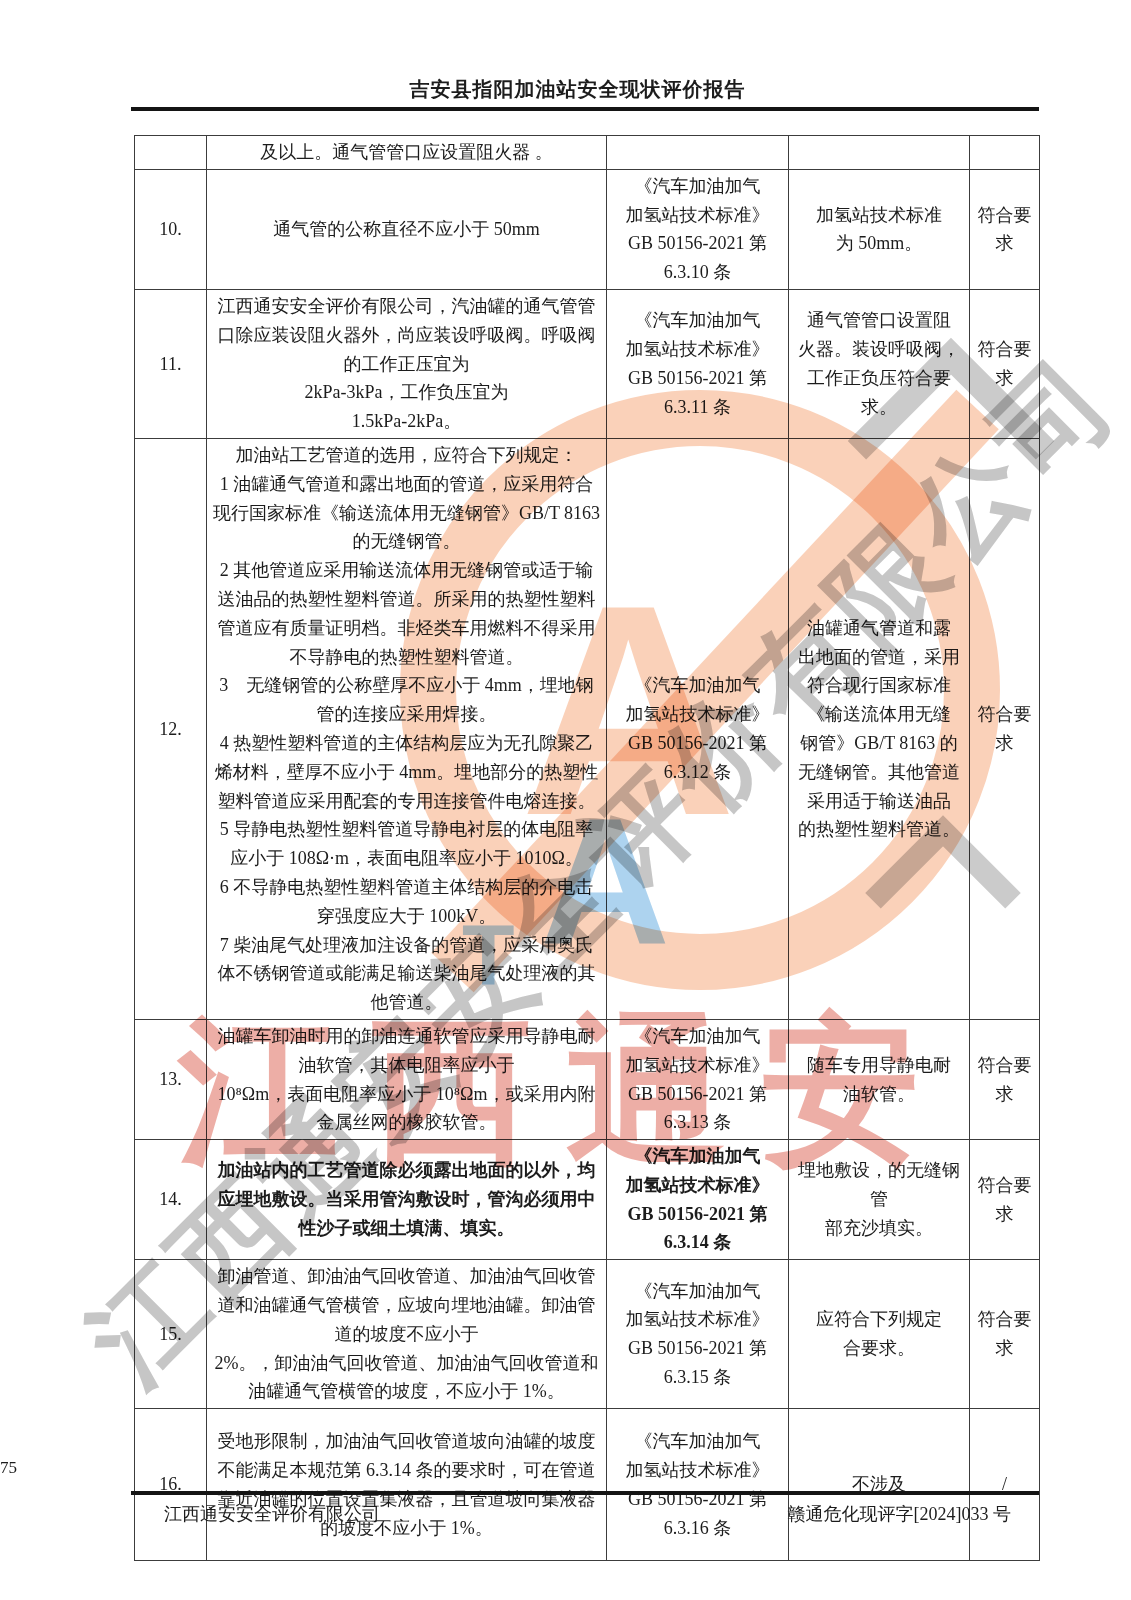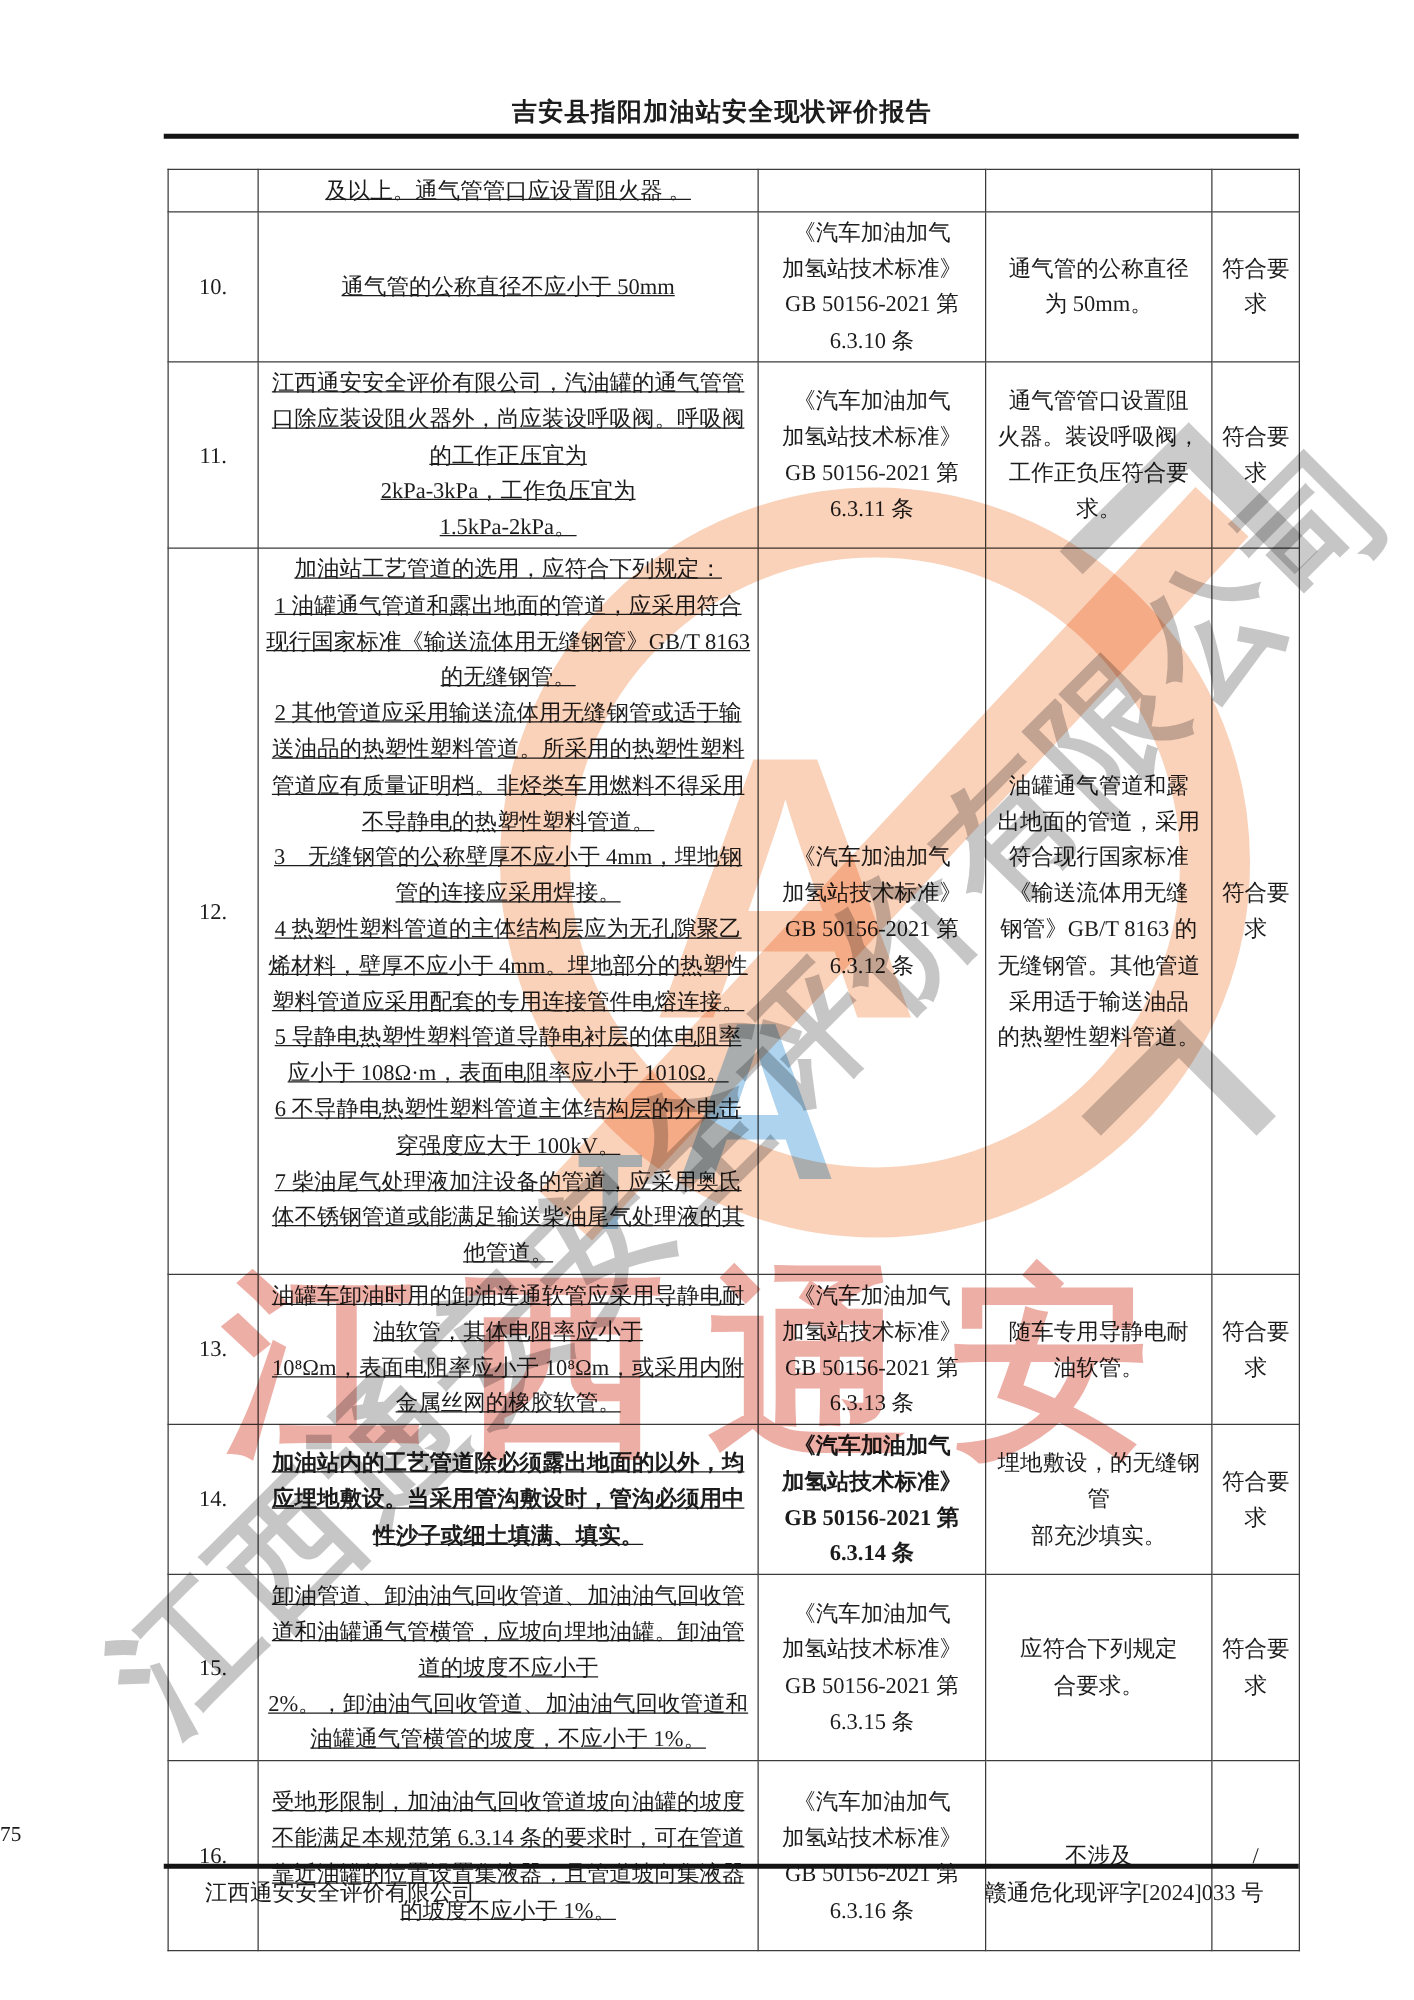--- a/index.html
+++ b/index.html
@@ -27,21 +27,21 @@
     padding:2px 5px;line-height:1.6;
     white-space:pre-line;
     word-break:break-word;
   }
   col.c-no{width:72px;}
   col.c-req{width:400px;}
   col.c-std{width:182px;}
   col.c-sit{width:181px;}
   col.c-con{width:70px;}
   tr.bold-row td.cell-req, tr.bold-row td.cell-std{font-weight:bold;}
-  td.cell-req{line-height:1.72;text-decoration:underline;}
+  td.cell-req{line-height:1.72;}
   
   .page-number{position:absolute;top:1458px;left:0;width:100%;text-align:left;font-size:17px;}
   .footer-rule{position:absolute;top:1491px;left:131px;width:908px;height:4px;background:#141414;}
   .footer-left{position:absolute;top:1502px;left:164px;font-size:18px;}
   .footer-right{position:absolute;top:1502px;right:120px;font-size:18px;text-align:center;}
   
   .wm{position:absolute;pointer-events:none;mix-blend-mode:multiply;}
   .wm-gray-text{
     top:1310px;left:58px;width:1800px;
     transform:rotate(-45deg);transform-origin:left top;
@@ -103,21 +103,21 @@
       <td class="cell-sit"></td>
       <td class="cell-con"></td>
     </tr>
     <tr style="height:94px;">
       <td class="cell-no">10.</td>
       <td class="cell-req">通气管的公称直径不应小于 50mm</td>
       <td class="cell-std">《汽车加油加气
 加氢站技术标准》
 GB 50156-2021 第
 6.3.10 条</td>
-      <td class="cell-sit">通气管的公称直径
+      <td class="cell-sit">加氢站技术标准
 为 50mm。</td>
       <td class="cell-con">符合要求</td>
     </tr>
     <tr style="height:127px;">
       <td class="cell-no">11.</td>
       <td class="cell-req">江西通安安全评价有限公司，汽油罐的通气管管口除应装设阻火器外，尚应装设呼吸阀。呼吸阀的工作正压宜为
 2kPa-3kPa，工作负压宜为
 1.5kPa-2kPa。</td>
       <td class="cell-std">《汽车加油加气
 加氢站技术标准》

